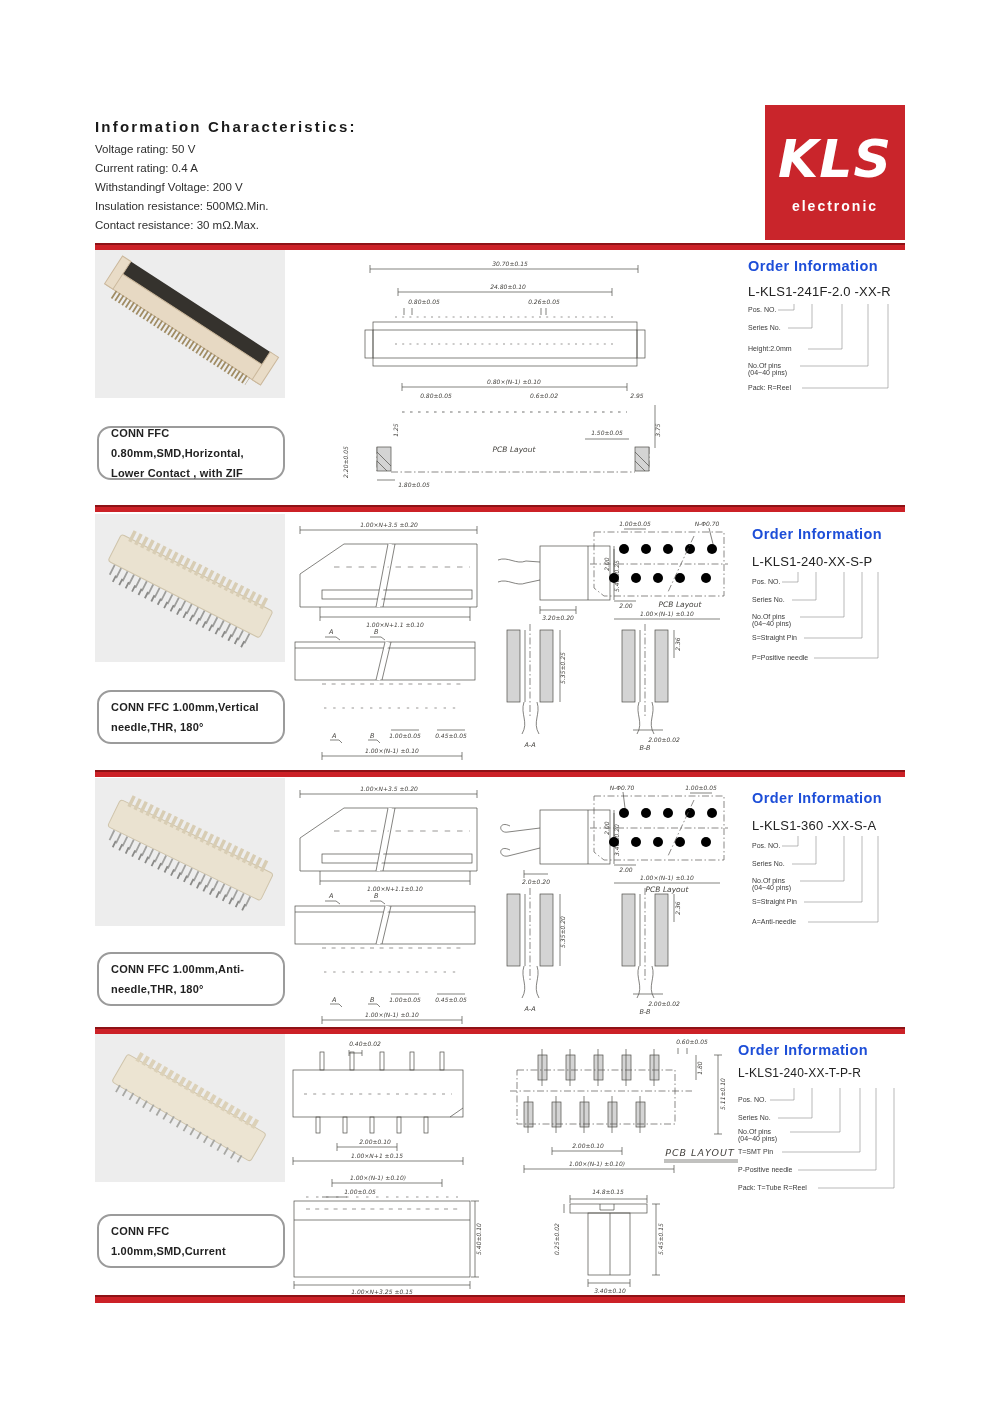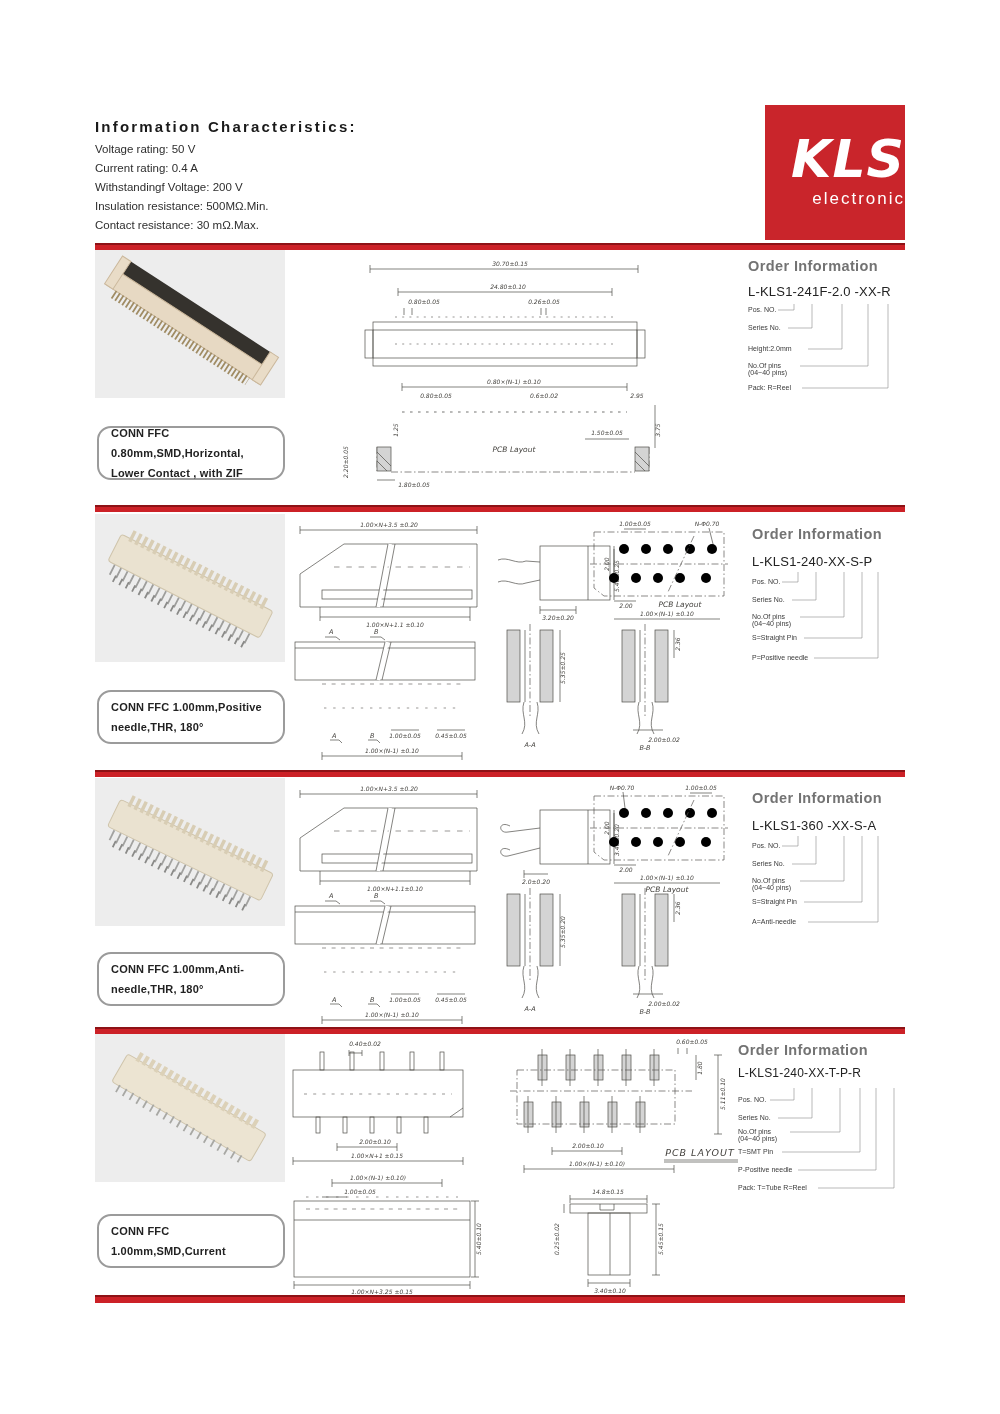--- a/index.html
+++ b/index.html
@@ -3,34 +3,34 @@
 <meta charset="utf-8">
 <style>
   *{margin:0;padding:0;box-sizing:border-box}
   html,body{background:#fff}
   body{position:relative;width:1000px;height:1414px;font-family:"Liberation Sans",sans-serif;overflow:hidden}
 
   
   .elec-title{position:absolute;left:95px;top:118px;font-size:15px;font-weight:bold;color:#1a1a1a;letter-spacing:2.2px}
   .elec-line{position:absolute;left:95px;width:330px;font-size:11.5px;color:#2e2e2e}
 
-  .logo-box{position:absolute;left:765px;top:105px;width:140px;height:135px;background:#c9252b;color:#fff;text-align:right}
+  .logo-box{position:absolute;left:765px;top:105px;width:140px;height:135px;background:#c9252b;color:#fff;text-align:center}
   .logo-brand{font-size:52px;font-weight:bold;font-style:italic;letter-spacing:1px;margin-top:28px;line-height:52px;font-family:"DejaVu Sans",sans-serif}
-  .logo-sub{font-size:17px;font-weight:normal;letter-spacing:2px;margin-top:4px}
+  .logo-sub{font-size:14px;font-weight:bold;letter-spacing:2px;margin-top:13px}
 
   .redbar{position:absolute;left:95px;width:810px;height:7px;background:#cc2127;border-top:2px solid #8e1216}
 
   .photo{position:absolute;left:95px;width:190px;height:148px;background:#ededed}
 
   .caption{position:absolute;left:97px;width:188px;height:54px;border:2px solid #9b9b9b;border-radius:14px;
            padding:4px 12px;font-size:11px;font-weight:bold;color:#222;letter-spacing:.2px;line-height:20px;
            display:flex;flex-direction:column;justify-content:center;background:#fff}
 
   .order{position:absolute;width:170px;height:158px}
-  .order .ti{font-size:14.5px;font-weight:bold;color:#737373;letter-spacing:.4px;white-space:nowrap}
+  .order .ti{font-size:14.5px;font-weight:bold;color:#1d4ed8;letter-spacing:.4px;white-space:nowrap}
   .order .pn{position:absolute;left:0;font-size:13px;color:#222;letter-spacing:.2px;white-space:nowrap}
   .order .pn4{font-size:12px}
   .order .ol{position:absolute;left:0;font-size:7px;color:#3a3a3a;white-space:nowrap;line-height:7px}
   .order svg{position:absolute;left:0;top:0}
   .ld{stroke:#8a8a8a;stroke-width:.6;fill:none}
 
   .dwg{position:absolute}
   .dwg line,.dwg path,.dwg rect,.dwg polyline{stroke:#4f4d49;stroke-width:.7;fill:none}
   .dwg .comb{stroke:#6e6c68}
   .dwg .dark{stroke:#3a3a38}
@@ -265,21 +265,21 @@
   <div class="pn" style="top:28px">L-KLS1-240-XX-S-P</div>
   <span class="ol" style="top:52px">Pos. NO.</span>
   <span class="ol" style="top:70px">Series No.</span>
   <span class="ol" style="top:87px">No.Of pins</span>
   <span class="ol" style="top:94px">(04~40 pins)</span>
   <span class="ol" style="top:108px">S=Straight Pin</span>
   <span class="ol" style="top:128px">P=Positive needle</span>
 </div>
 
 <div class="caption" style="top:690px">
-  <div>CONN FFC 1.00mm,Positive</div>
+  <div>CONN FFC 1.00mm,Vertical</div>
   <div>needle,THR, 180°</div>
 </div>
 
 <div class="redbar" style="top:770px"></div>
 
 <div class="photo" style="top:778px">
   <svg width="190" height="148" viewBox="0 0 190 148">
     <g transform="translate(95,73) rotate(26)">
       <rect x="-85" y="-16" width="170" height="30" rx="3" fill="#eae2d0" stroke="#cfc4ab" stroke-width="1"></rect>
       <line x1="-76" y1="-19" x2="76" y2="-19" stroke="#d8cdb4" stroke-width="12" stroke-dasharray="3.5 3.2"></line>

